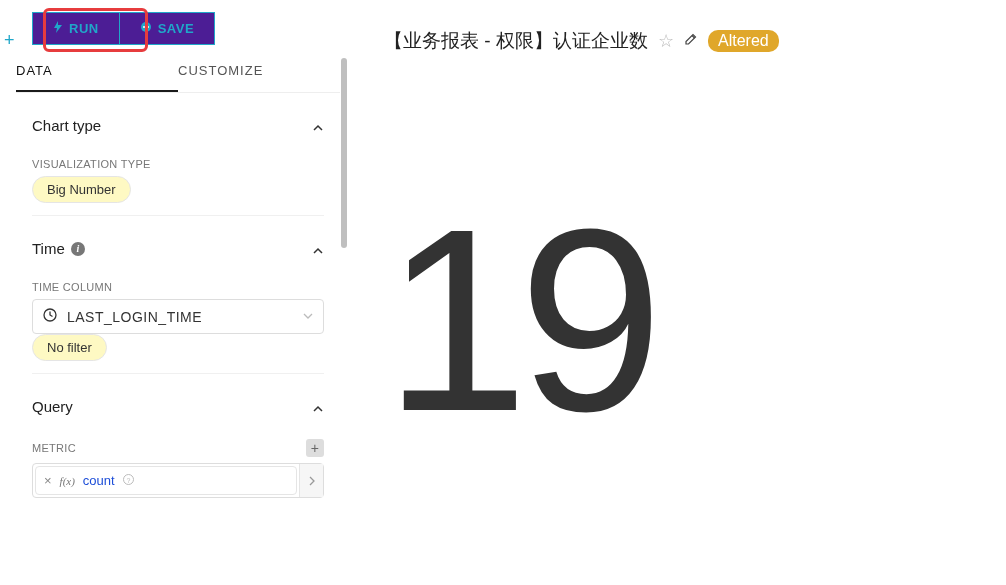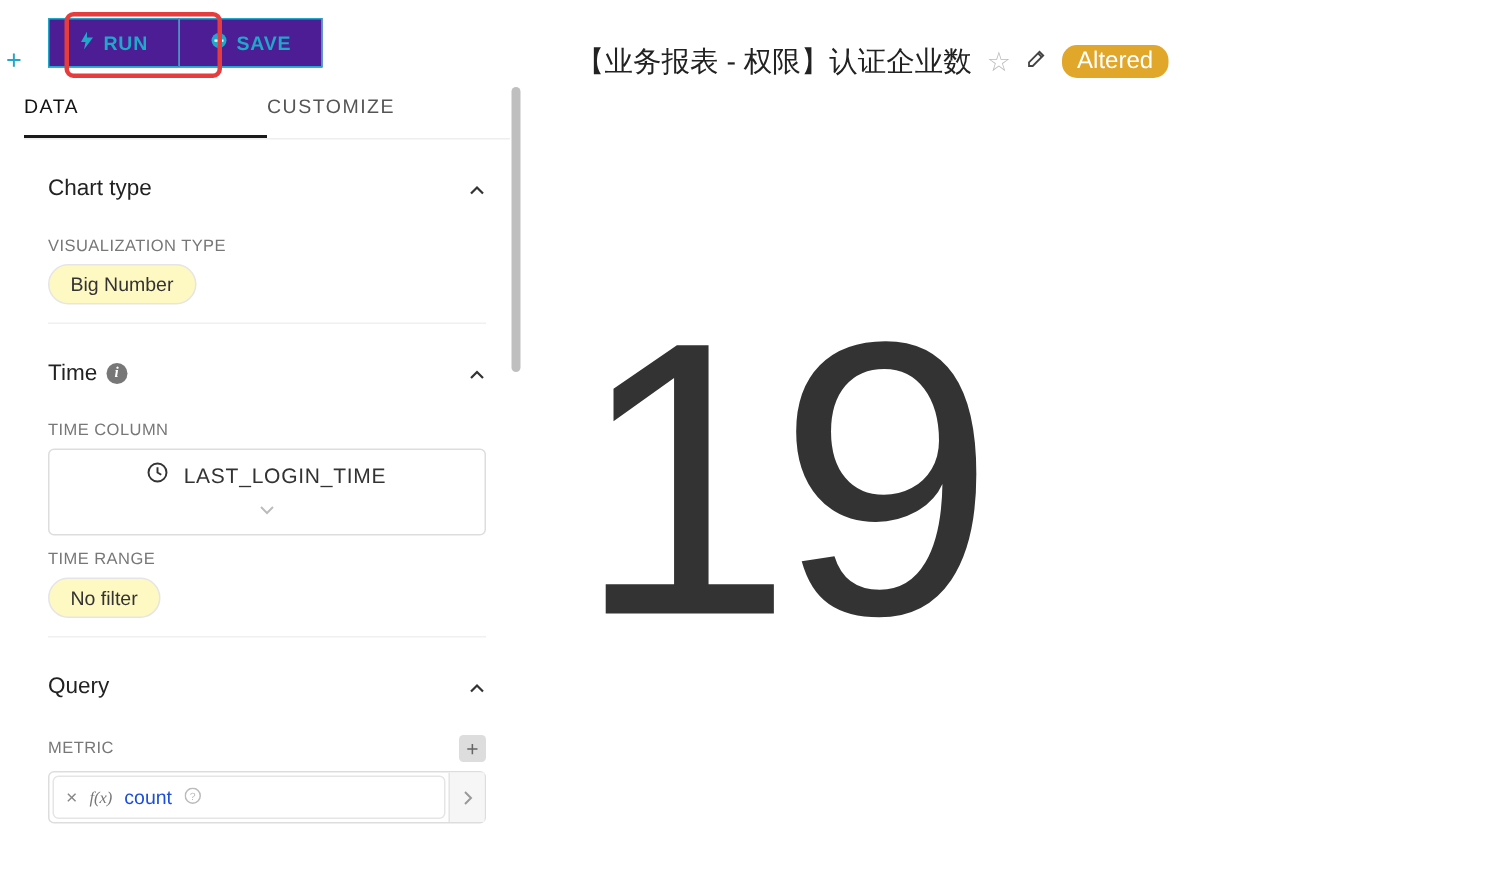--- a/index.html
+++ b/index.html
@@ -128,21 +128,20 @@
   }
   .select {
     display: flex;
     align-items: center;
     justify-content: space-between;
     border: 1px solid #ddd;
     border-radius: 4px;
     padding: 8px 10px;
     gap: 10px;
     cursor: pointer;
-    flex-direction: column;
   }
   .select .left { display: flex; align-items: center; gap: 10px; }
   .select .clock { font-size: 14px; color: #444; }
   .select .val { font-size: 14px; color: #333; letter-spacing: 0.5px; }
   .select .caret { color: #bbb; font-size: 11px; }
   .add-btn {
     width: 18px;
     height: 18px;
     background: #ddd;
     border-radius: 3px;
@@ -331,21 +330,20 @@
               </svg>
           </span>
           <span class="val">LAST_LOGIN_TIME</span>
         </span>
         <span class="caret">
           <svg width="10" height="10" viewBox="0 0 10 10">
               <path d="M1 3 L5 7 L9 3" stroke="#bbb" stroke-width="1.3" fill="none"></path>
             </svg>
         </span>
       </div>
-      <div class="label">TIME RANGE</div>
       <span class="pill">No filter</span>
     </div>
 
     <div class="section" style="border-bottom:none;">
       <div class="section-header">
         <span class="title">Query</span>
         <span class="chevron">
           <svg viewBox="0 0 12 12">
               <path d="M2 8 L6 4 L10 8" stroke="#333" stroke-width="1.5" fill="none"></path>
             </svg>

